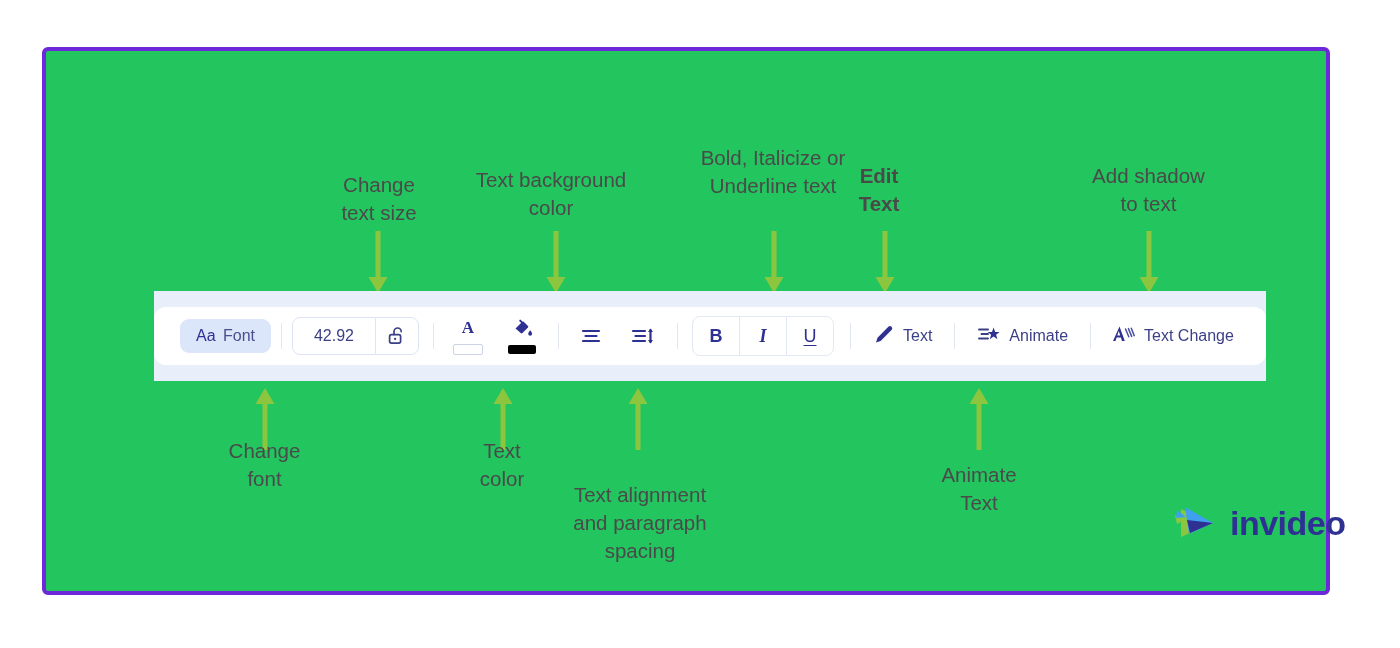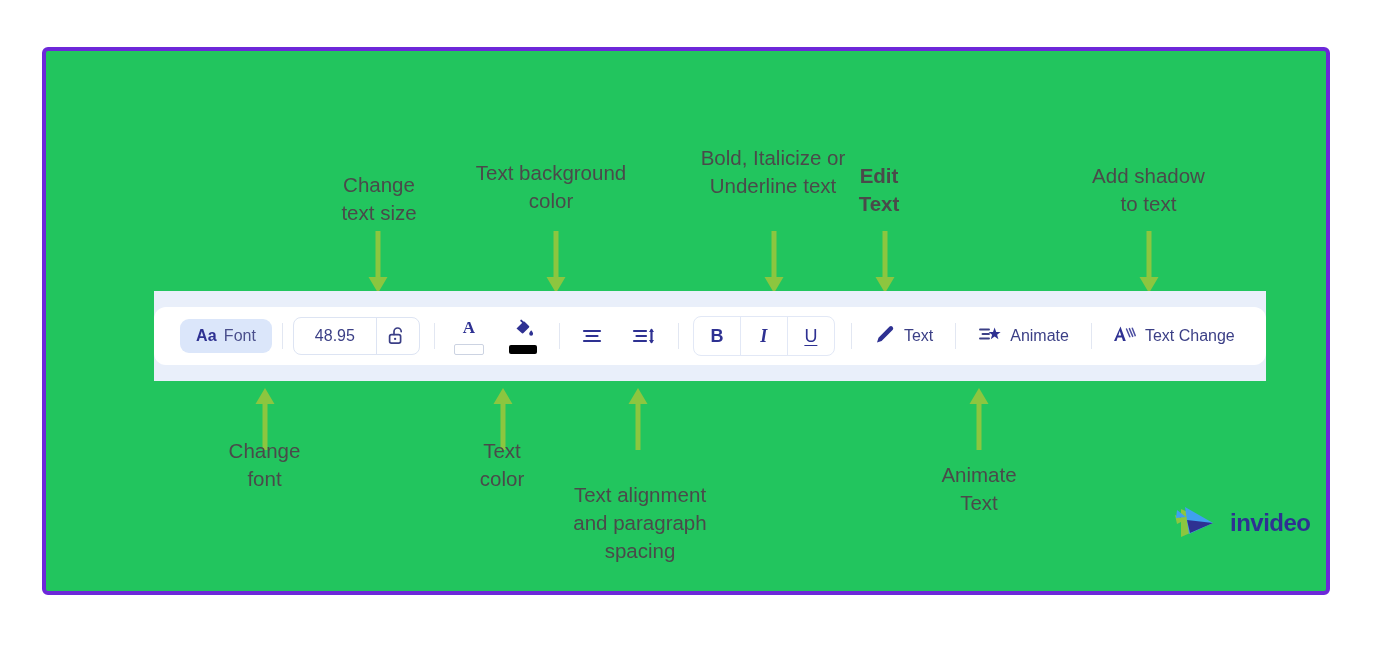--- a/index.html
+++ b/index.html
@@ -16,21 +16,21 @@
         background:#e9effa;}
   #panel{position:absolute;left:150px;top:303px;width:1112px;height:58px;
          background:#ffffff;border-radius:12px;
          display:flex;align-items:center;}
   #panel-inner{display:flex;align-items:center;height:100%;padding-left:26px;}
   .sep{width:1px;height:26px;background:#e2e7f2;margin:0 10px;flex:none;}
 
   
   .font-chip{display:flex;align-items:center;gap:7px;background:#dbe6fa;
              border-radius:9px;padding:8px 16px;}
-  .font-aa{font-weight:bold;font-size:16px;color:#2e3192;letter-spacing:.2px;}
+  .font-aa{font-weight:normal;font-size:16px;color:#2e3192;letter-spacing:.2px;}
   .font-lbl{font-size:16px;color:#4a4f8c;}
 
   
   .sizebox{display:flex;align-items:center;border:1px solid #dde4f3;
            border-radius:8px;height:36px;overflow:hidden;}
   .size-val{font-size:16px;color:#3b3f86;padding:0 14px;min-width:54px;
             text-align:center;}
   .size-div{width:1px;height:36px;background:#dde4f3;}
   .size-lock{display:flex;align-items:center;justify-content:center;
              width:42px;height:36px;}
@@ -67,21 +67,21 @@
   .arrow{position:absolute;}
 </style>
 </head>
 <body>
 
 <div id="frame">
 
   <div class="anno" style="left:238px;top:120px;width:190px;">Change
 text size</div>
 
-  <div class="anno" style="left:375px;top:108px;width:260px;">Text background
+  <div class="anno" style="left:375px;top:115px;width:260px;">Text background
 color</div>
 
   <div class="anno" style="left:587px;top:93px;width:280px;">Bold, Italicize or
 Underline text</div>
 
   <div class="anno" style="left:775px;top:111px;width:116px;font-weight:bold;">Edit
 Text</div>
 
   <div class="anno" style="left:985px;top:111px;width:235px;text-align:center;">Add shadow
 to text</div>
@@ -108,21 +108,21 @@
     <div id="panel-inner">
 
       <div class="font-chip">
         <span class="font-aa">Aa</span>
         <span class="font-lbl">Font</span>
       </div>
 
       <div class="sep"></div>
 
       <div class="sizebox">
-        <span class="size-val">48.95</span>
+        <span class="size-val">42.92</span>
         <div class="size-div"></div>
         <span class="size-lock">
           <svg width="19" height="20" viewBox="0 0 19 20">
             <path d="M6 8.5 V5.6 a3.6 3.6 0 0 1 7.2 0" fill="none" stroke="#3b3f86" stroke-width="1.7" stroke-linecap="round"></path>
             <rect x="1.6" y="8.6" width="11" height="8.6" rx="1.9" fill="none" stroke="#3b3f86" stroke-width="1.7"></rect>
             <circle cx="7.1" cy="12.9" r="1.15" fill="#3b3f86"></circle>
           </svg>
         </span>
       </div>
 
@@ -260,16 +260,16 @@
 Text</div>
 
   <div style="position:absolute;left:1129px;top:450px;display:flex;align-items:center;gap:11px;">
     <svg width="44" height="44" viewBox="0 0 44 44">
       <path d="M6 8 L38 22 L6 36 Z" fill="#8cc63f"></path>
       <path d="M10 6 L38 22 L14 33 Z" fill="#3fa0f0"></path>
       <path d="M12 19 L38 22 L15 32 Z" fill="#2e3192"></path>
       <path d="M0 14 L10 19 L2 23 Z" fill="#8cc63f"></path>
       <path d="M2 9 L11 16 L1 17 Z" fill="#3fa0f0"></path>
     </svg>
-    <span style="font-size:24px;font-weight:bold;color:#2e3192;letter-spacing:-0.5px;">invideo</span>
+    <span style="font-size:34px;font-weight:bold;color:#2e3192;letter-spacing:-0.5px;">invideo</span>
   </div>
 
 </div>
 
 </body></html>

